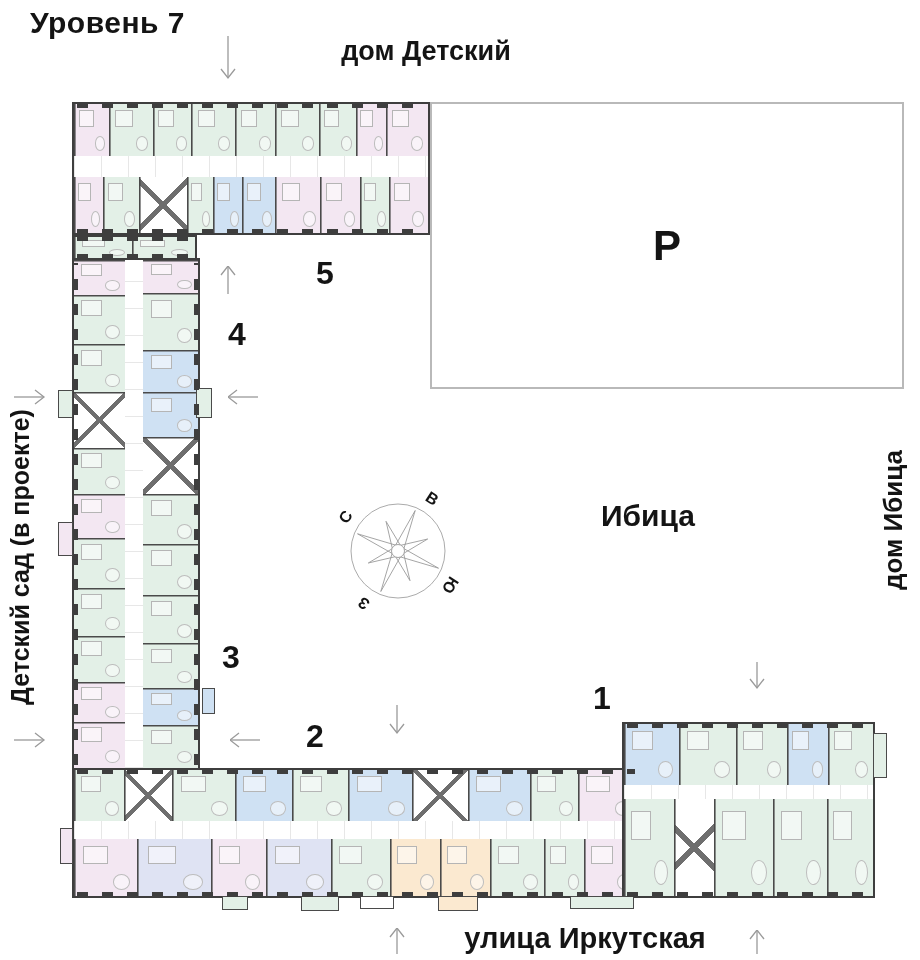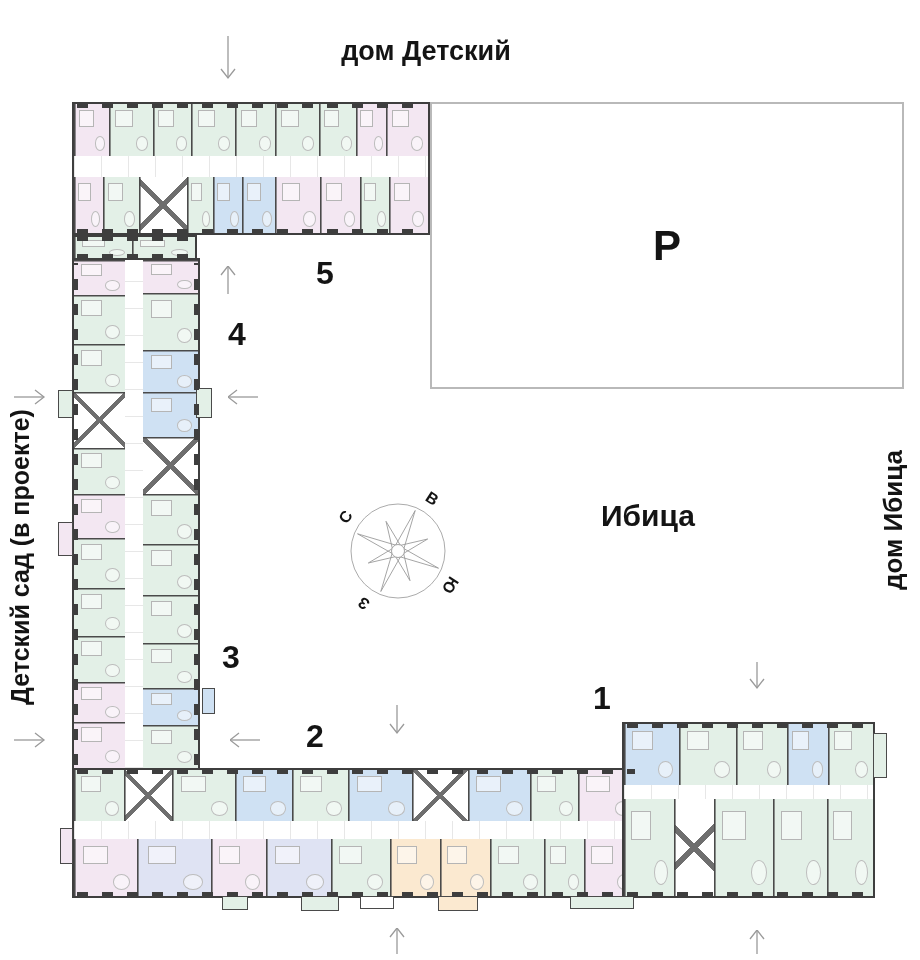--- a/index.html
+++ b/index.html
@@ -56,22 +56,24 @@
   #compass circle.ring{fill:none;stroke:#ababab;stroke-width:1;}
   #compass polygon{fill:#fff;fill-opacity:.0;stroke:#9b9b9b;stroke-width:.9;}
   #compass circle.hub{fill:#fff;stroke:#9b9b9b;stroke-width:.9;}
   #compass text{font-family:"Liberation Sans",sans-serif;font-weight:700;font-size:16px;fill:#141414;}
 </style>
 </head>
 <body>
 
 <div id="stage">
 
+  <div class="lbl" id="title">Уровень 7</div>
   <div class="lbl" id="lbl-majorka">дом Детский</div>
   <div class="lbl" id="lbl-dvor">Ибица</div>
+  <div class="lbl" id="lbl-street">улица Иркутская</div>
   <div class="lbl" id="lbl-ibica">дом Ибица</div>
   <div class="lbl" id="lbl-detsky">Детский сад (в проекте)</div>
 
   <div id="parking">
     <span>Р</span>
   </div>
 
   <div id="plan">
       <div class="wing h" style="left: 72px; top: 102px; width: 358px; height: 133px;">
         <div class="lane" style="flex: 52 1 0px;">

